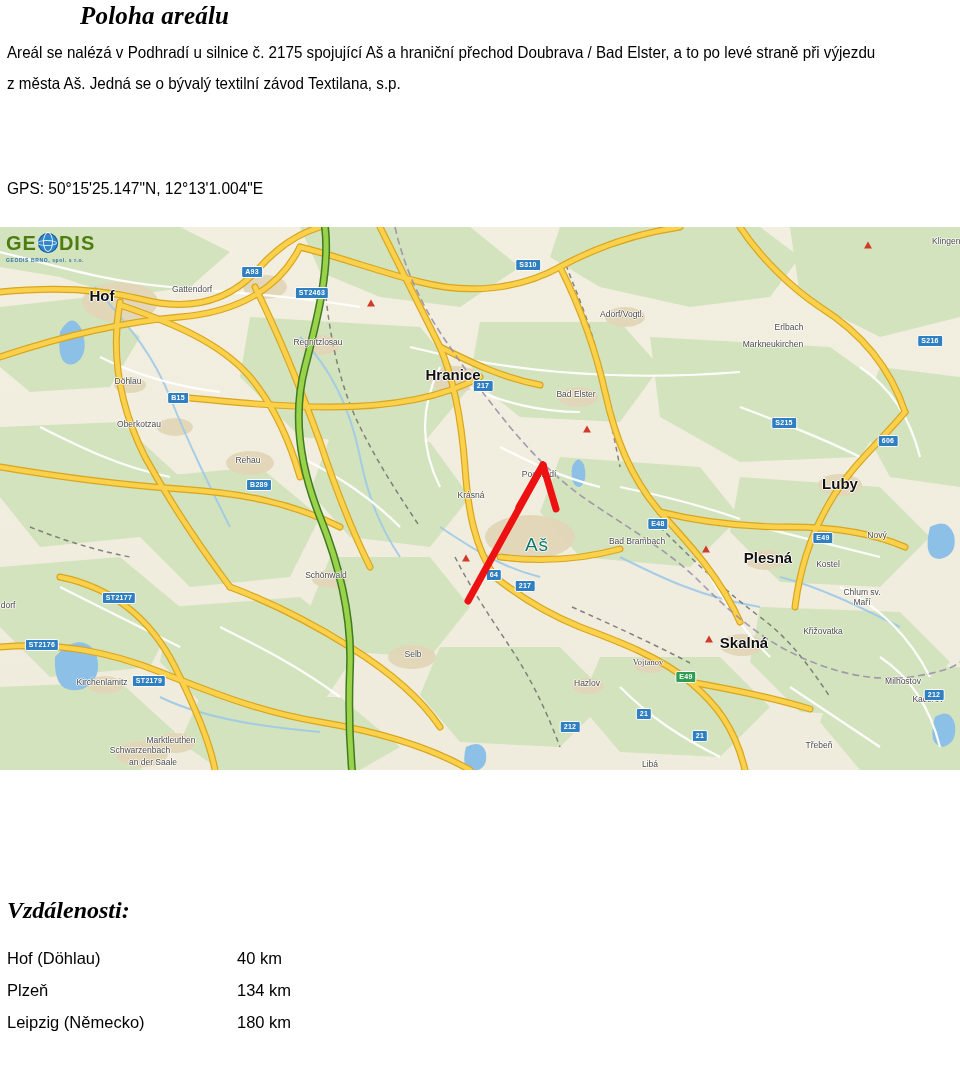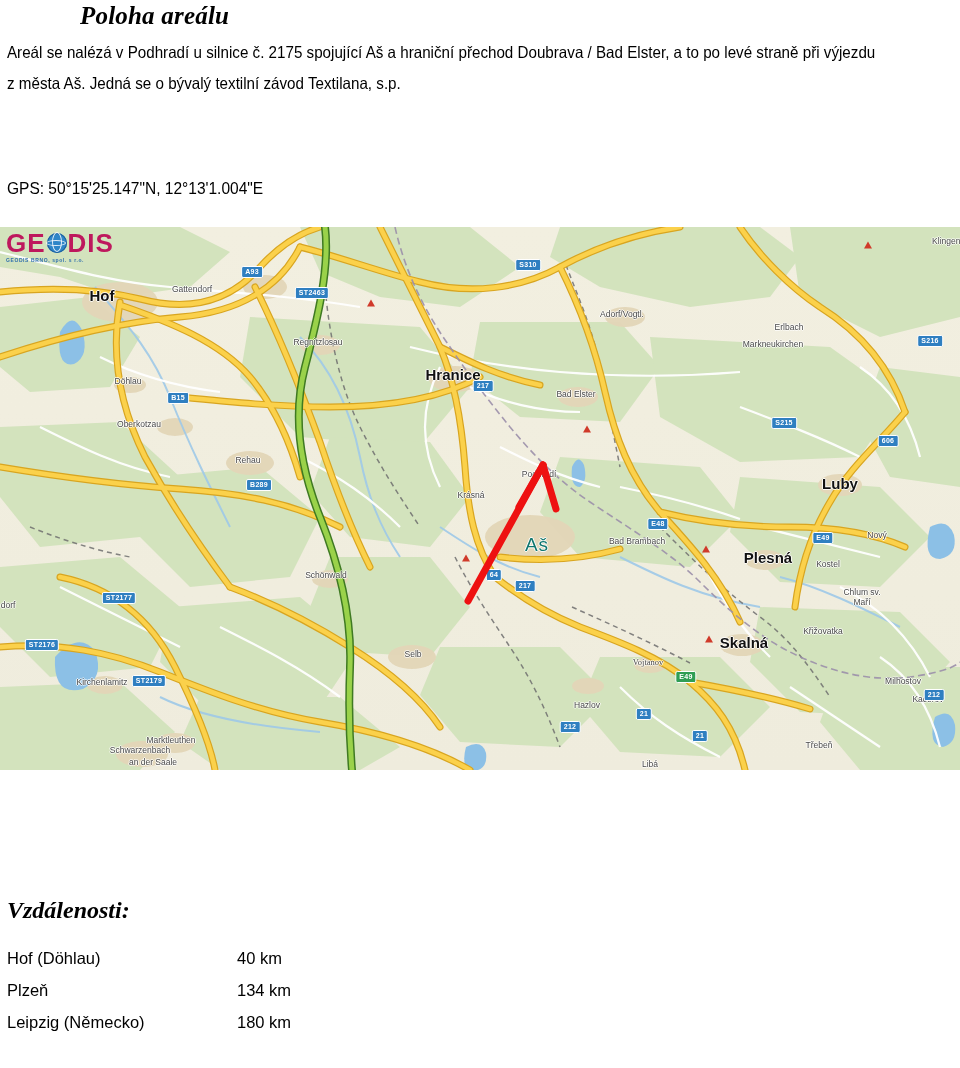--- a/index.html
+++ b/index.html
@@ -71,22 +71,22 @@
     position: absolute;
     left: 6px;
     top: 3px;
     width: 128px;
     height: 36px;
     pointer-events: none;
   }
   .geodis-word {
     font-family: "Liberation Sans", sans-serif;
     font-weight: bold;
-    font-size: 26px;
-    color: #be185d;
+    font-size: 20px;
+    color: #4d7c0f;
     letter-spacing: 1px;
     line-height: 26px;
     display: flex;
     align-items: center;
   }
   .geodis-globe {
     display: inline-block;
     width: 20px;
     height: 20px;
     border-radius: 50%;
@@ -396,21 +396,21 @@
       <div class="mlabel m-small" style="left: 773px; top: 117px;">Markneukirchen</div>
       <div class="mlabel m-small" style="left: 934px; top: 14px; padding-left: 34px;">Klingenth.</div>
       <div class="mlabel m-small" style="left: 576px; top: 167px;">Bad Elster</div>
       <div class="mlabel m-small" style="left: 539px; top: 247px;">Podhradí</div>
       <div class="mlabel m-small" style="left: 471px; top: 268px;">Krásná</div>
       <div class="mlabel m-small" style="left: 637px; top: 314px;">Bad Brambach</div>
       <div class="mlabel m-small" style="left: 877px; top: 308px;">Nový</div>
       <div class="mlabel m-small" style="left: 828px; top: 320px; margin-top: 17px;">Kostel</div>
       <div class="mlabel m-small" style="left: 823px; top: 404px;">Křižovatka</div>
       <div class="mlabel m-small" style="left: 648px; top: 435px; font-family: Liberation Serif, serif;">Vojtanov</div>
-      <div class="mlabel m-small" style="left: 587px; top: 478px;">Hazlov</div>
+      <div class="mlabel m-small" style="left: 587px; top: 456px;">Hazlov</div>
       <div class="mlabel m-small" style="left: 903px; top: 454px;">Milhostov</div>
       <div class="mlabel m-small" style="left: 928px; top: 472px;">Kaceřov</div>
       <div class="mlabel m-small" style="left: 819px; top: 518px;">Třebeň</div>
       <div class="mlabel m-small" style="left: 650px; top: 537px;">Libá</div>
       <div class="mlabel m-small" style="left: 862px; top: 365px;">Chlum sv.</div>
       <div class="mlabel m-small" style="left: 862px; top: 375px;">Maří</div>
       <div class="shield" style="left: 252px; top: 45px;">A93</div>
       <div class="shield" style="left: 312px; top: 66px;">ST2463</div>
       <div class="shield" style="left: 528px; top: 38px;">S310</div>
       <div class="shield" style="left: 930px; top: 114px;">S216</div>

